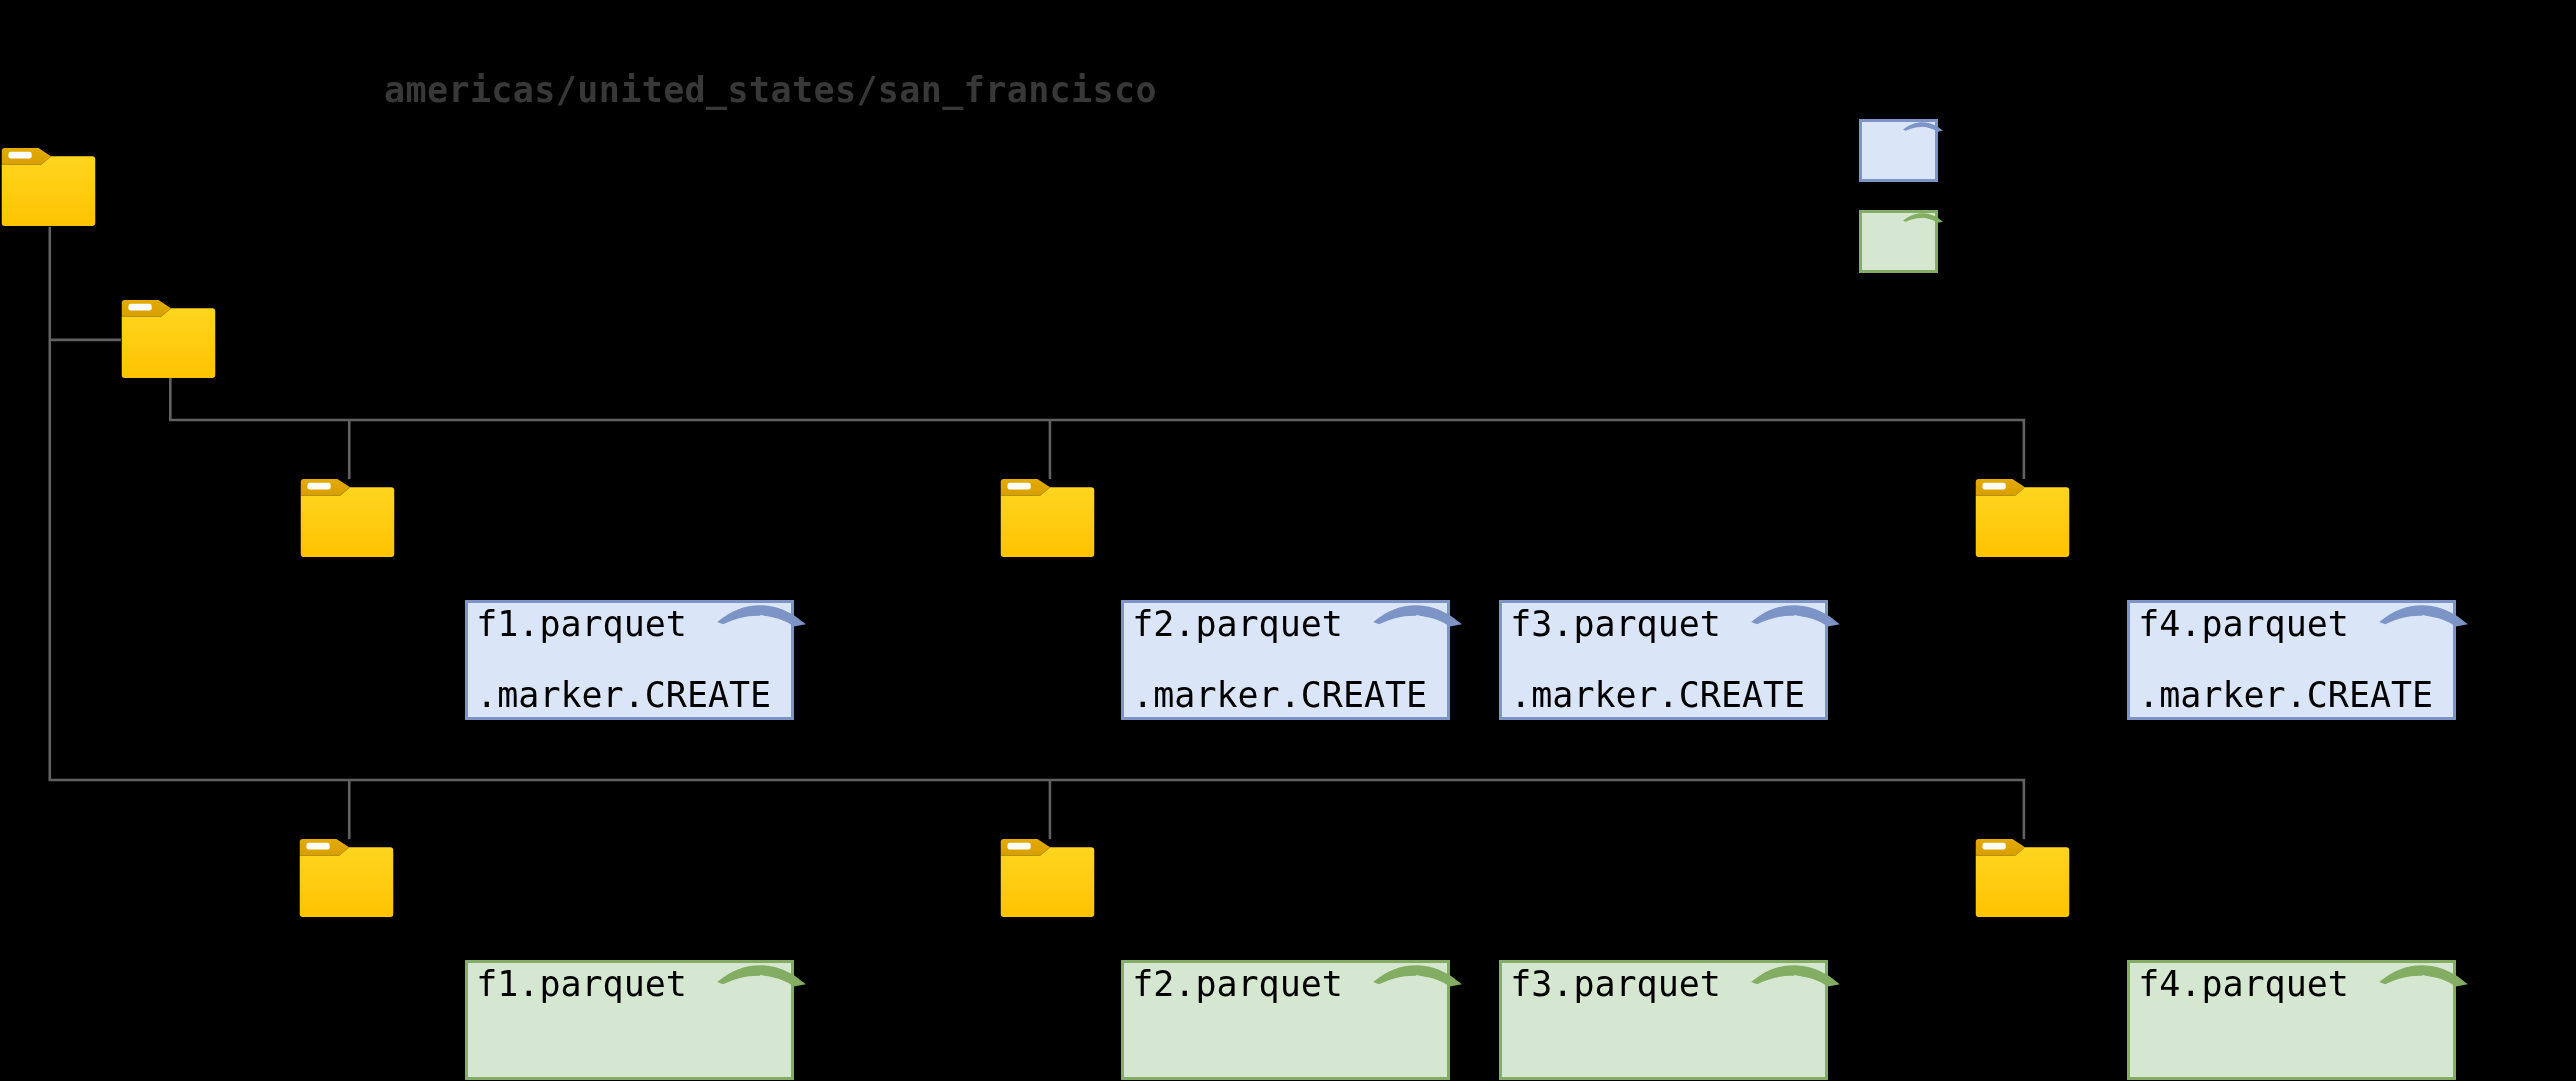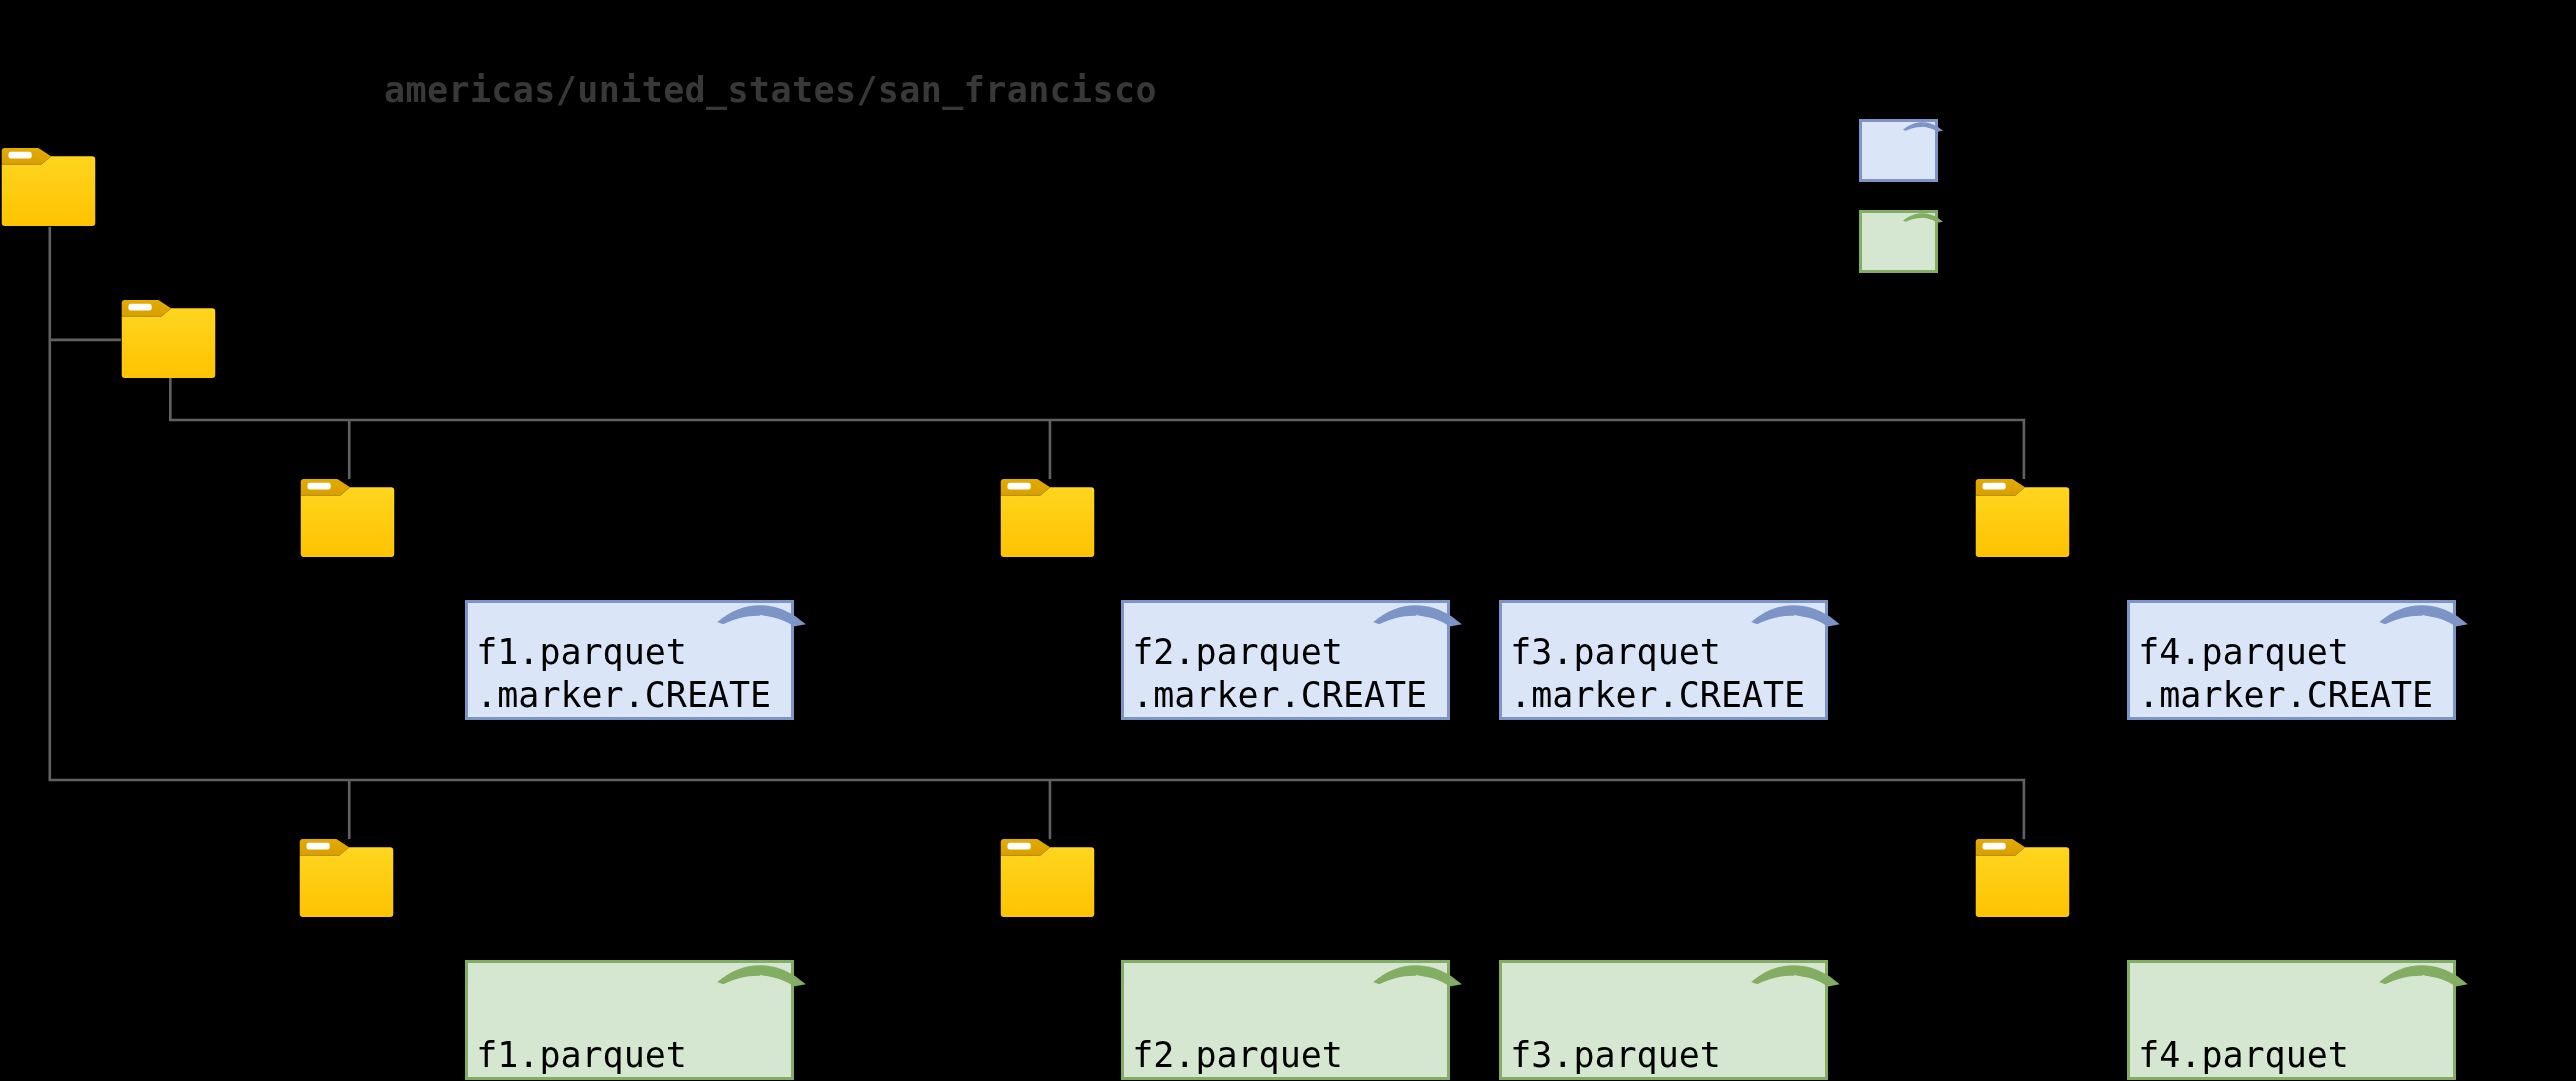--- a/index.html
+++ b/index.html
@@ -13,21 +13,21 @@
   
   .path-label{position:absolute;left:384px;top:70px;font-size:35px;line-height:41px;
               font-weight:bold;color:#383838;letter-spacing:0.4px;white-space:pre;}
 
   
   .folder{position:absolute;width:95px;height:78px;}
   .folder svg{display:block;width:100%;height:100%;}
 
   
   .note{position:absolute;box-sizing:border-box;display:flex;flex-direction:column;
-        justify-content:flex-end;padding-left:8.2px;}
+        justify-content:flex-start;padding-left:8.2px;gap:28px;}
   .note .txt{font-size:35px;line-height:43px;color:#000;white-space:pre;}
   .note-blue{background:#DBE5F8;border:3px solid #7C95C6;}
   .note-green{background:#D6E7D1;border:3px solid #83AD63;}
   .big-note{width:329px;height:120px;}
   .row1{top:600px;} .row2{top:960px;}
   .flap{position:absolute;right:-15.7px;top:-6px;width:91px;height:31px;}
   .mini .flap{width:40px;height:15px;right:-8.2px;top:-3.7px;}
   .note-blue .flap-main{fill:#7C95C6}.note-blue .flap-inner{fill:#DBE5F8}
   .note-green .flap-main{fill:#83AD63}.note-green .flap-inner{fill:#D6E7D1}
   .mini{width:79px;height:63px;}

